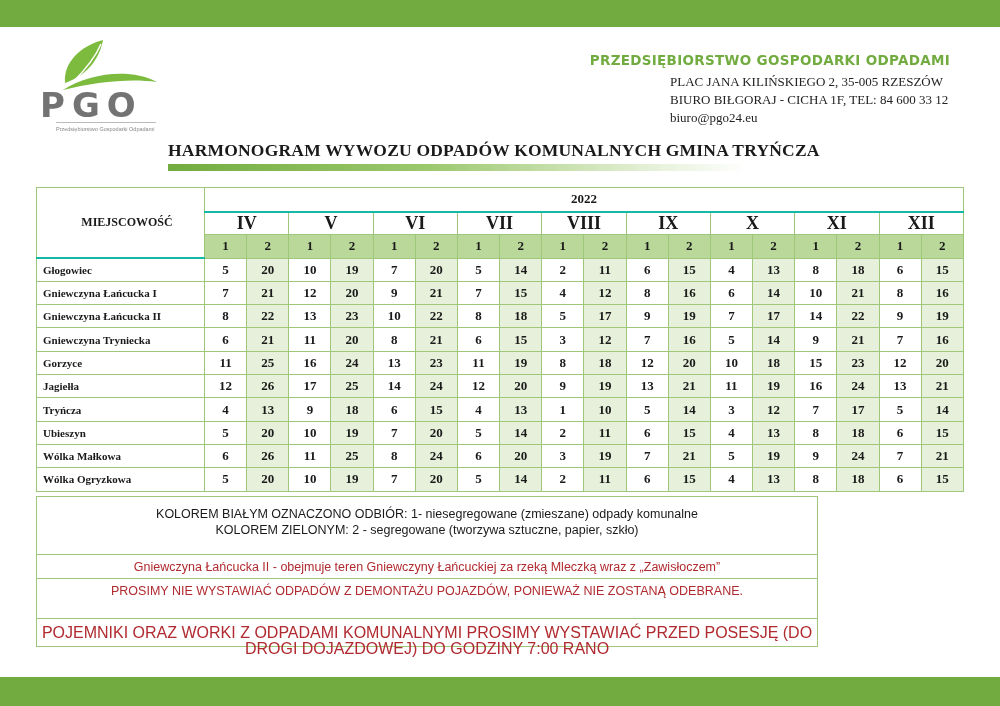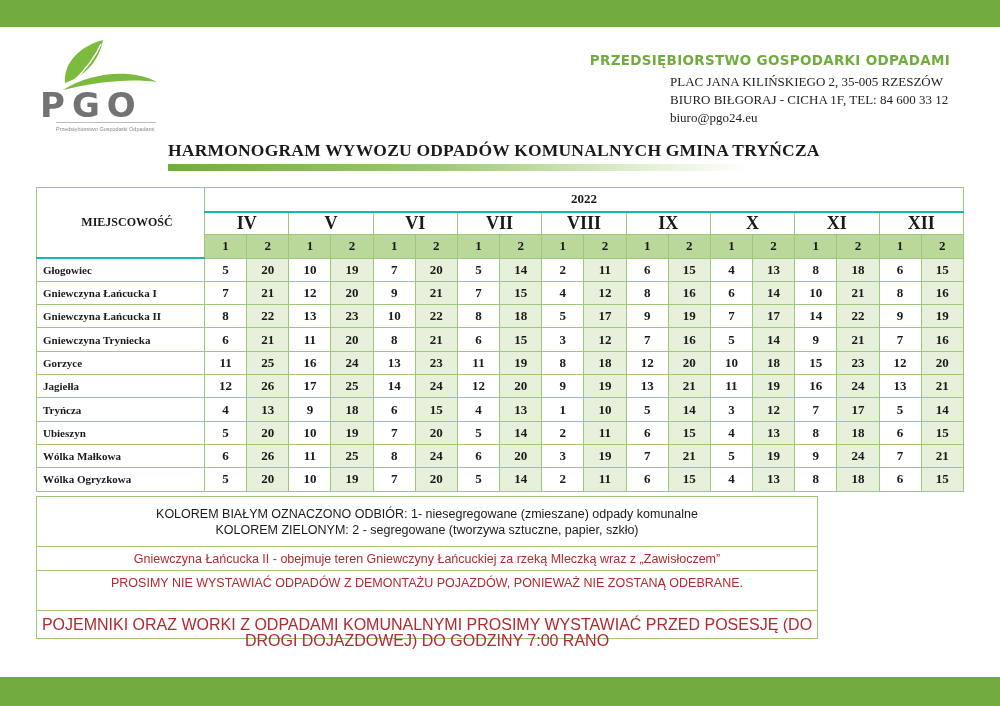--- a/index.html
+++ b/index.html
@@ -27,21 +27,21 @@
   table.sched td.loc { text-align: left; padding-left: 6px; font-size: 11px; }
   table.sched .year-row th { height: 24px; border-bottom: 2px solid #14b8a6; }
   table.sched .half-row th { background: #b9d89a; }
   table.sched td.green { background: #e6f0da; }
   table.sched .month-row th { font-size: 18px; }
 
   .notes { position: absolute; left: 36px; top: 496px; width: 782px; border: 1px solid #9ec77a; border-top: none; }
   .note { border-top: 1px solid #9ec77a; text-align: center; font-family: "Liberation Sans", sans-serif; font-stretch: condensed; }
   .note p { line-height: 16px; font-size: 12.5px; }
   .note.n1 { height: 50px; padding-top: 9px; color: #1a1a1a; }
-  .note.n2 { height: 24px; padding-top: 4px; color: #b02a2f; }
+  .note.n2 { height: 24px; padding-top: 4px; color: #b02a2f; margin-top: 8px; }
   .note.n3 { height: 40px; padding-top: 4px; color: #b02a2f; }
   .note.n4 { height: 27px; padding-top: 5px; color: #1a1a1a; }
   .note.n5 { height: 28px; padding-top: 6px; color: #b02a2f; font-size: 11.5px; }
   .note.n5 p { font-size: 16px; }
 </style>
 </head>
 <body>
 
 <div class="top-bar"></div>
 

